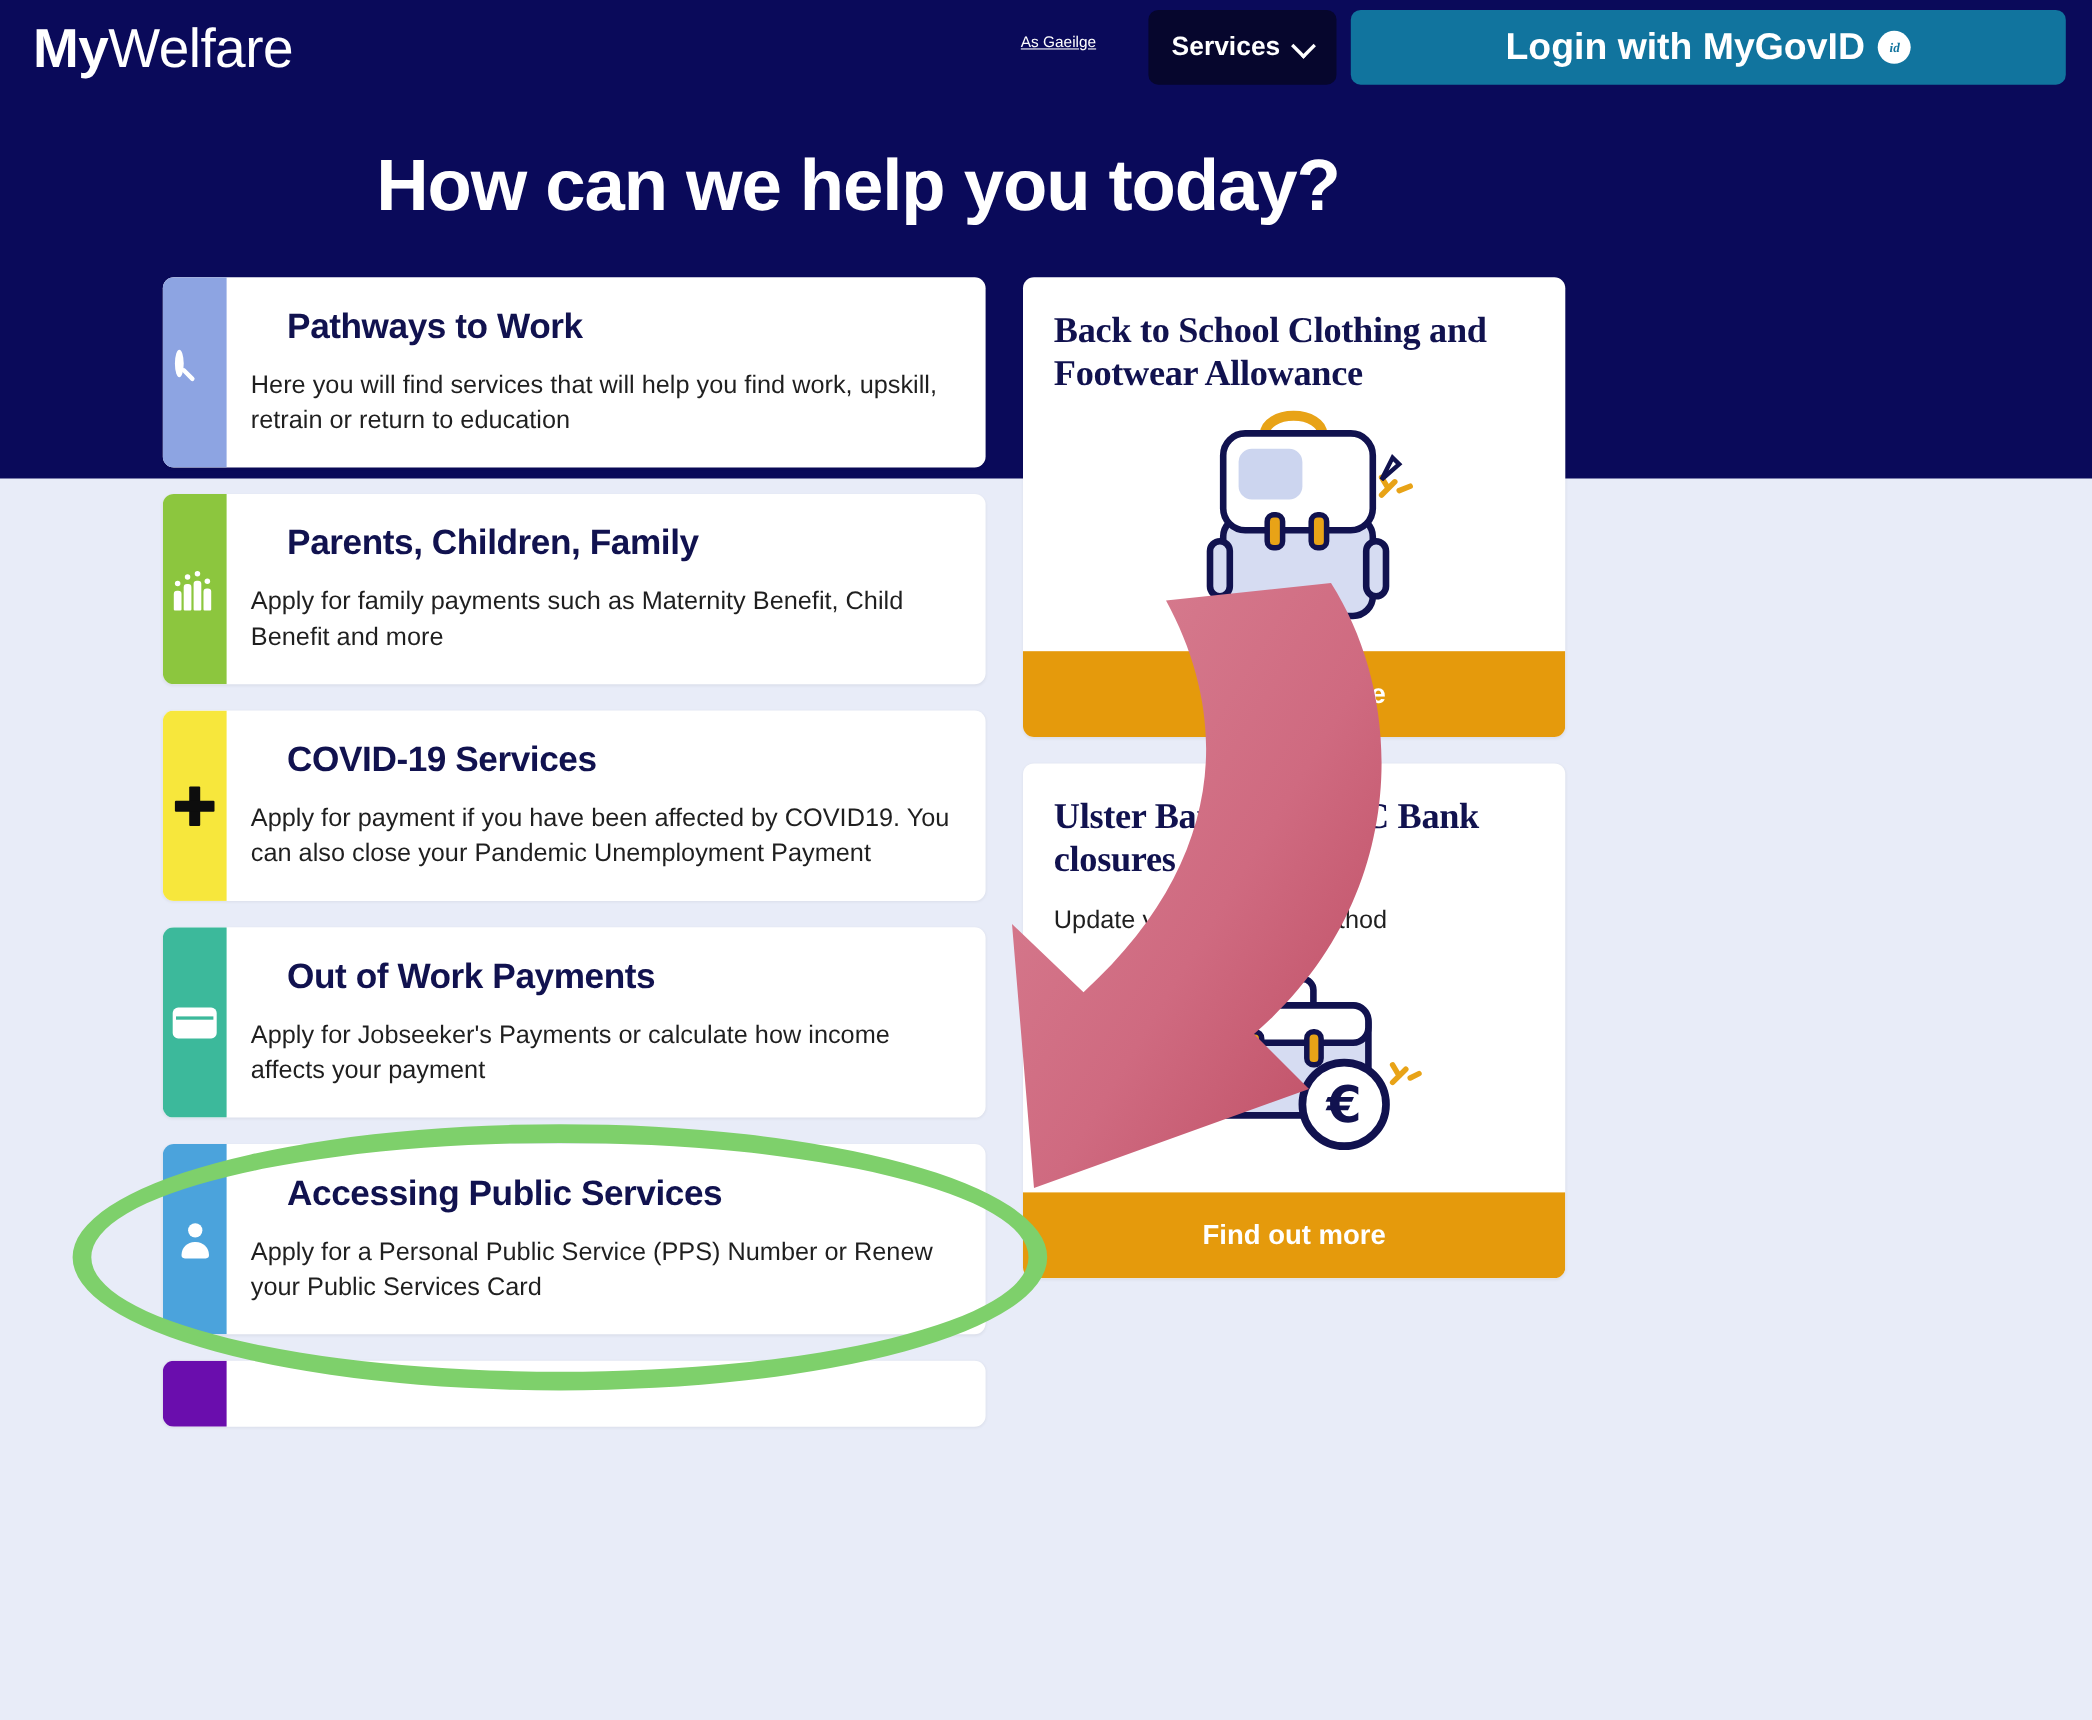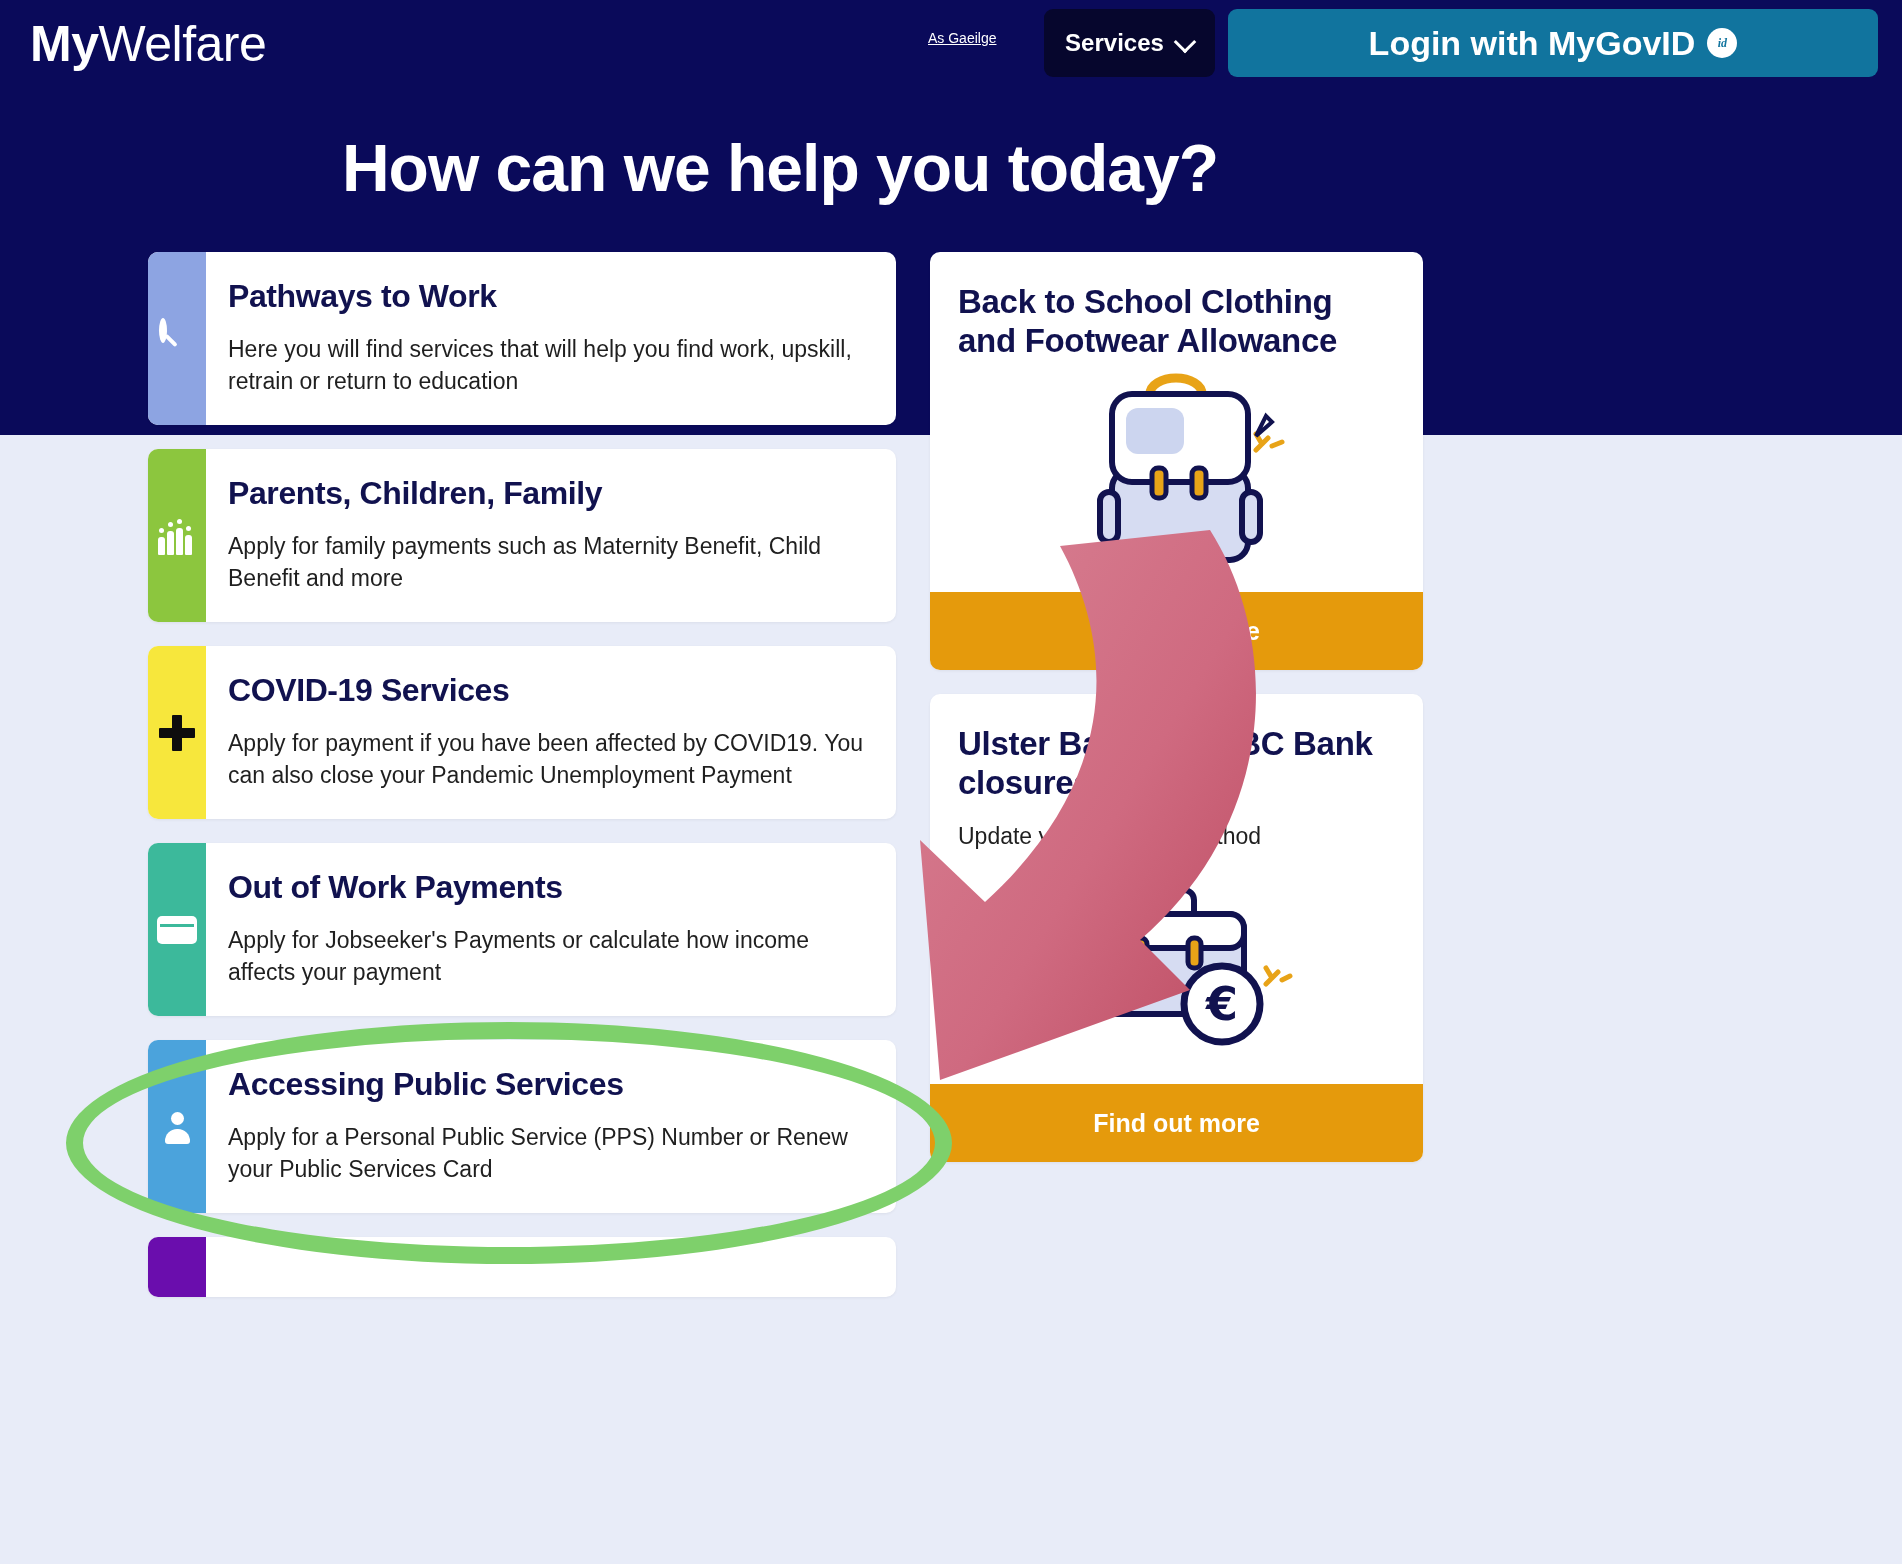--- a/index.html
+++ b/index.html
@@ -78,21 +78,21 @@
     box-shadow: 0 1px 3px rgba(0,0,0,0.06);
     cursor: pointer;
   }
   .svc-accent {
     width: 58px; flex: 0 0 58px;
     display: flex; align-items: center; justify-content: center;
   }
   .svc-body { padding: 26px 30px 28px 22px; flex: 1 1 auto; }
   .svc-title {
     color: #11124f; font-size: 32px; font-weight: bold;
-    letter-spacing: -0.4px; margin-bottom: 18px;
+    letter-spacing: -0.4px; margin-bottom: 18px; margin-left: 33px;
   }
   .svc-desc { color: #1f1f1f; font-size: 23px; line-height: 32px; }
 
   
   .ic { width: 38px; height: 38px; position: relative; }
   .ic-search {
     width: 26px; height: 26px; border: 4px solid #fff; border-radius: 50%;
     position: relative; top: 2px; left: 1px;
   }
   .ic-search:after {
@@ -133,21 +133,21 @@
     width: 25px; height: 15px; border-radius: 12px 12px 3px 3px; background: #fff;
   }
 
   
   .promo {
     background: #fff; border-radius: 10px; overflow: hidden;
     margin-bottom: 24px; box-shadow: 0 1px 3px rgba(0,0,0,0.06);
   }
   .promo-title {
     color: #11124f; font-size: 33px; font-weight: bold; line-height: 39px;
-    padding: 30px 28px 0 28px; letter-spacing: -0.3px;
+    padding: 30px 28px 0 28px; letter-spacing: -0.3px; font-family: Liberation Serif, serif;
   }
   .promo-sub {
     color: #1f1f1f; font-size: 23px; line-height: 32px;
     padding: 18px 28px 0 28px;
   }
   .promo-art { height: 232px; position: relative; }
   .promo-cta {
     background: #e59a0c; height: 78px;
     display: flex; align-items: center; justify-content: center;
     color: #fff; font-size: 25px; font-weight: bold; cursor: pointer;

